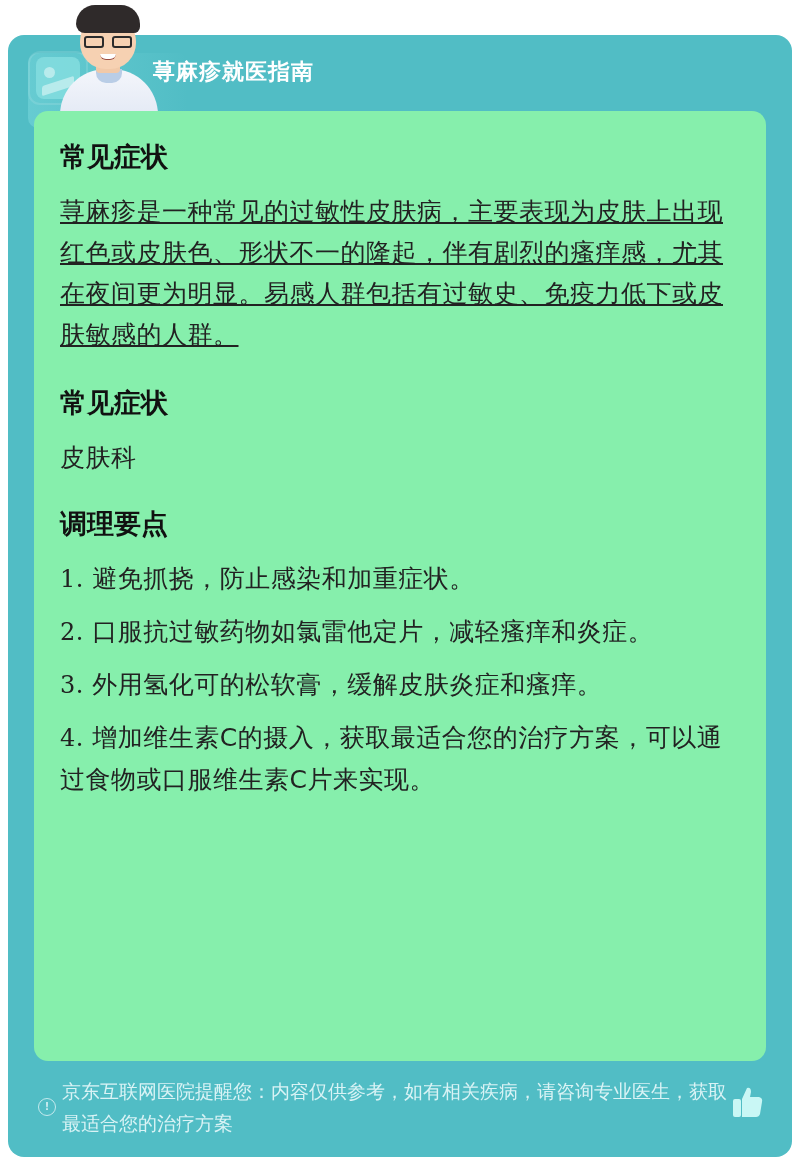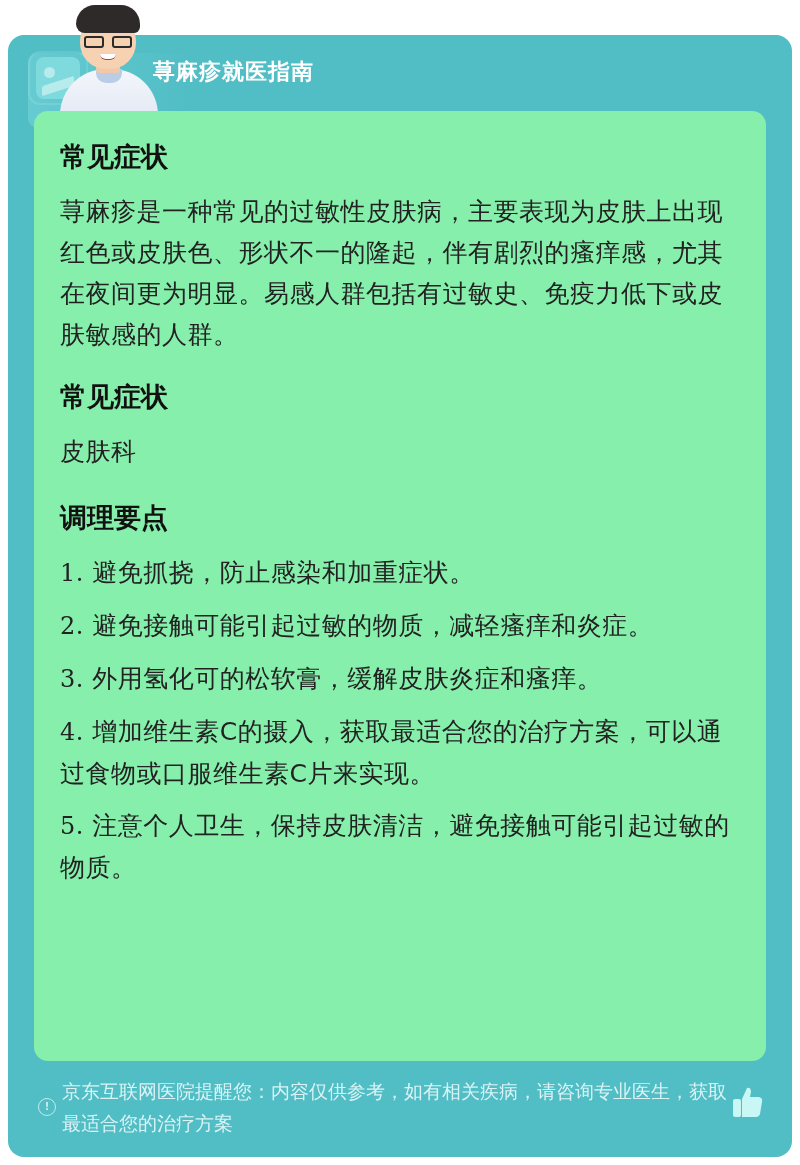--- a/index.html
+++ b/index.html
@@ -78,21 +78,21 @@
       position: absolute; left: 26px; top: 76px; width: 732px; height: 950px;
       background: #86efac; border-radius: 14px; padding: 26px 26px 0 26px;
     }
     .section-title {
       font-size: 27px; font-weight: bold; color: #111111; line-height: 40px; margin-bottom: 14px;
     }
     .para {
       font-size: 25px; color: #222222; line-height: 41px; letter-spacing: 0.5px;
     }
     .dept { margin-bottom: 26px; }
-    .sec1-para { margin-bottom: 22px; }
+    .sec1-para { margin-bottom: 28px; text-decoration: underline; }
     .tips li {
       list-style: none; font-size: 25px; color: #222222; line-height: 41px; margin-bottom: 11px;
       letter-spacing: 0.5px;
     }
     .tips .num { font-family: "DejaVu Serif", "Liberation Serif", serif; font-size: 24px; }
 
     .footer {
       position: absolute; left: 26px; top: 1040px; width: 700px;
       color: #d9f3f5; font-size: 19px; line-height: 32px;
     }
@@ -135,24 +135,23 @@
   <div class="content">
     <h2 class="section-title">常见症状</h2>
     <p class="para sec1-para">荨麻疹是一种常见的过敏性皮肤病，主要表现为皮肤上出现红色或皮肤色、形状不一的隆起，伴有剧烈的瘙痒感，尤其在夜间更为明显。易感人群包括有过敏史、免疫力低下或皮肤敏感的人群。</p>
 
     <h2 class="section-title">常见症状</h2>
     <p class="para dept">皮肤科</p>
 
     <h2 class="section-title">调理要点</h2>
     <ul class="tips">
       <li><span class="num">1.</span> <span>避免抓挠，防止感染和加重症状。</span></li>
-      <li><span class="num">2.</span> <span>避免接触可能引起过敏的物质，减轻瘙痒和炎症。</span></li>
+      <li><span class="num">2.</span> <span>口服抗过敏药物如氯雷他定片，减轻瘙痒和炎症。</span></li>
       <li><span class="num">3.</span> <span>外用氢化可的松软膏，缓解皮肤炎症和瘙痒。</span></li>
       <li><span class="num">4.</span> <span>增加维生素C的摄入，获取最适合您的治疗方案，可以通过食物或口服维生素C片来实现。</span></li>
-      <li><span class="num">5.</span> <span>注意个人卫生，保持皮肤清洁，避免接触可能引起过敏的物质。</span></li>
     </ul>
   </div>
 
   <div class="footer">
     <span class="info-icon">!</span>
     <span class="footer-text">京东互联网医院提醒您：内容仅供参考，如有相关疾病，请咨询专业医生，获取最适合您的治疗方案</span>
   </div>
 
   <svg class="thumb-icon" viewBox="0 0 34 34">
     <rect x="3" y="14" width="8" height="18" rx="2" fill="#c9f7f5"></rect>

